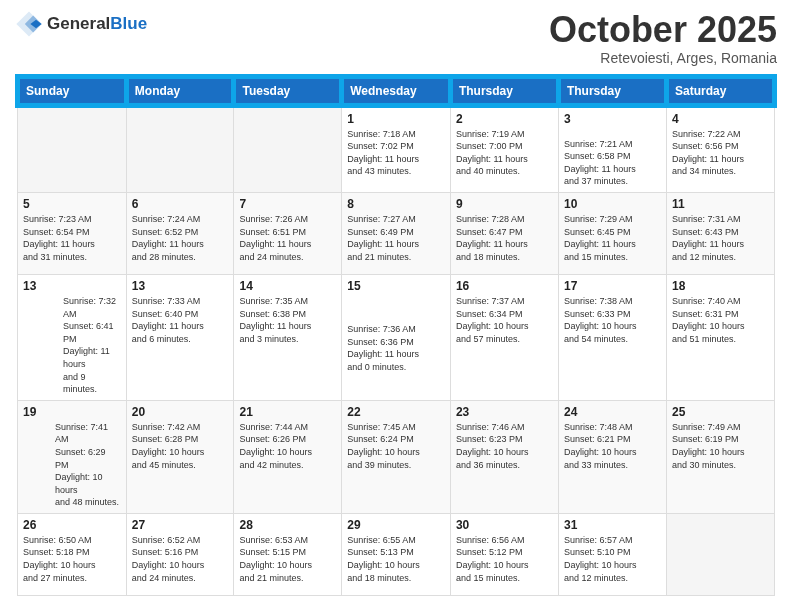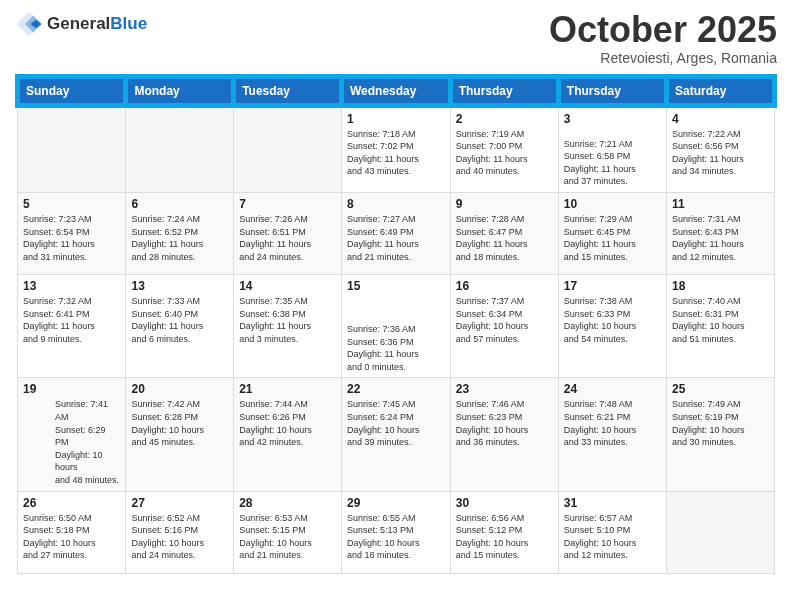--- a/index.html
+++ b/index.html
@@ -203,21 +203,21 @@
             <div class="day-number">11</div>
             <div class="day-info" style="white-space: pre-line;">Sunrise: 7:31 AM
 Sunset: 6:43 PM
 Daylight: 11 hours
 and 12 minutes.</div>
           </td>
         </tr>
         <tr>
           <td>
             <div class="day-number">13</div>
-            <div class="day-info" style="white-space: pre-line;">Sunrise: 7:32 AM
+            <div class="day-info" style="white-space: pre-line; margin-left: 40px;">Sunrise: 7:32 AM
 Sunset: 6:41 PM
 Daylight: 11 hours
 and 9 minutes.</div>
           </td>
           <td>
             <div class="day-number">13</div>
             <div class="day-info" style="white-space: pre-line;">Sunrise: 7:33 AM
 Sunset: 6:40 PM
 Daylight: 11 hours
 and 6 minutes.</div>

